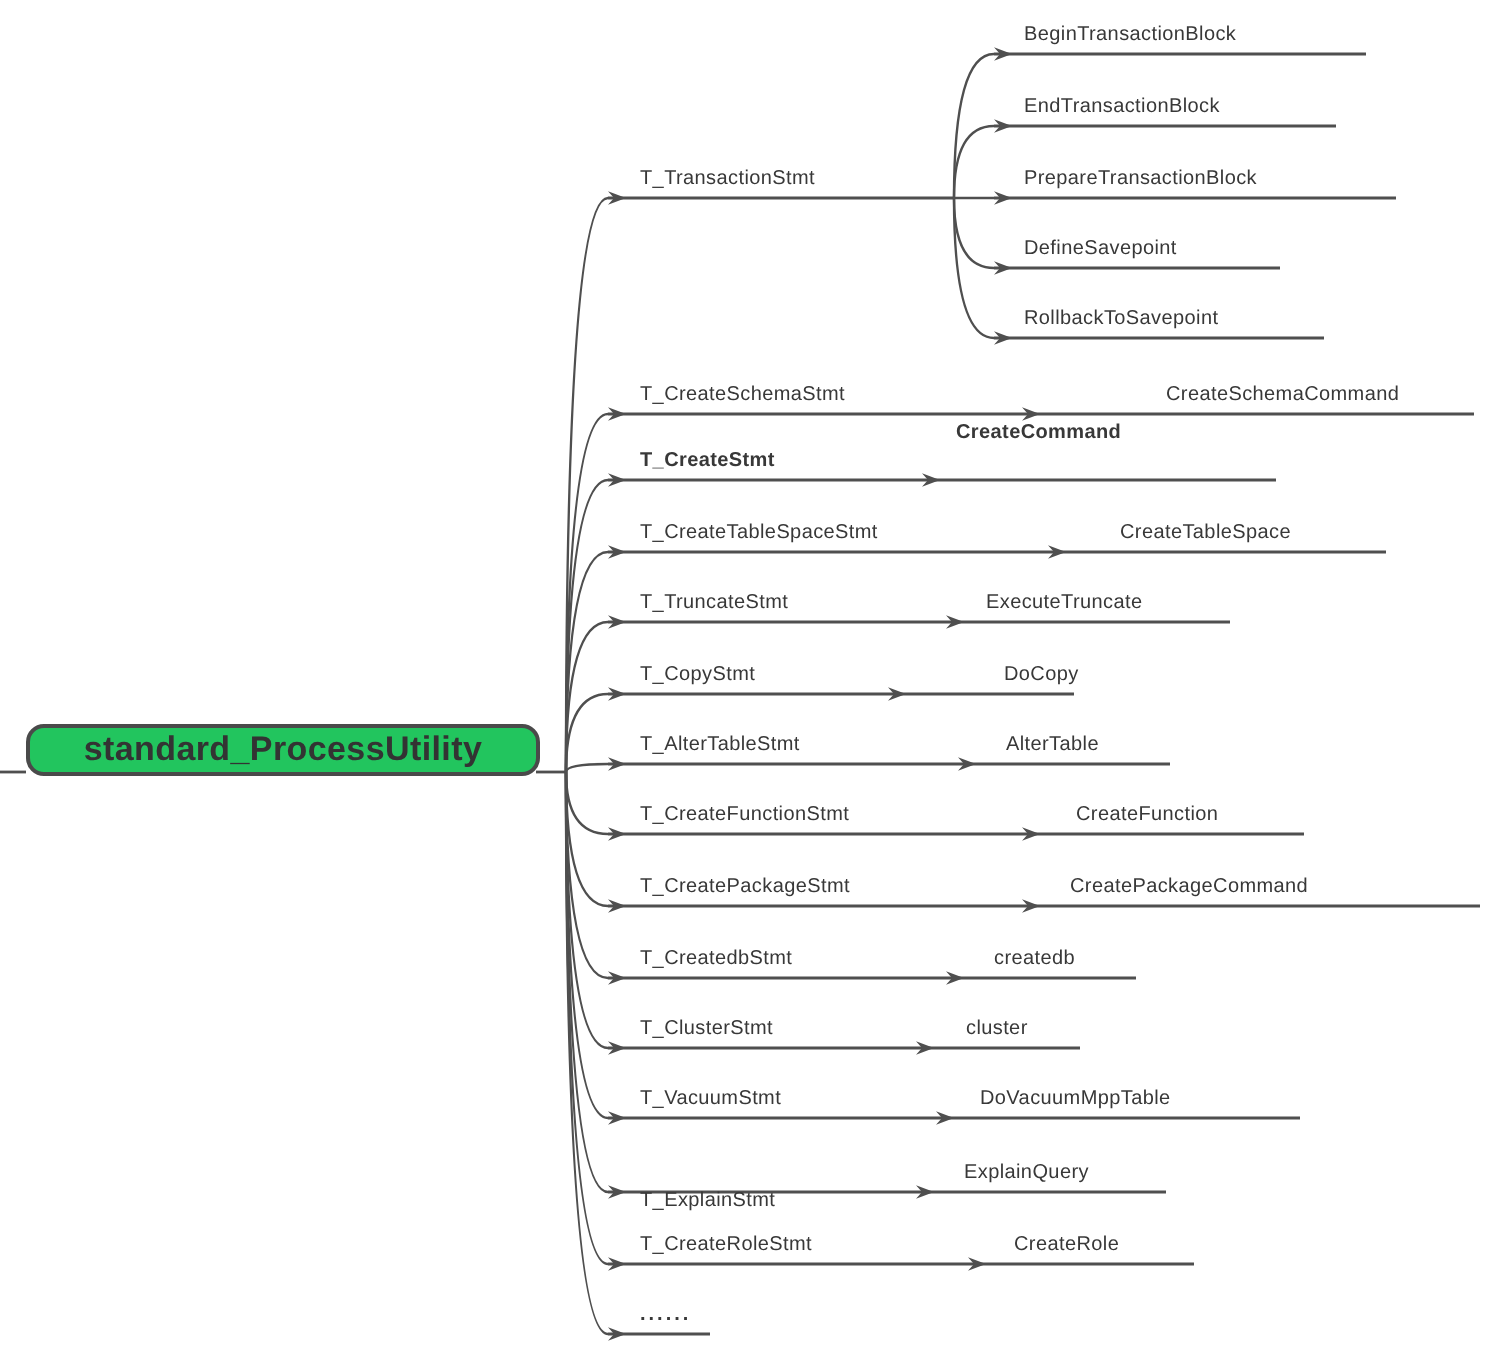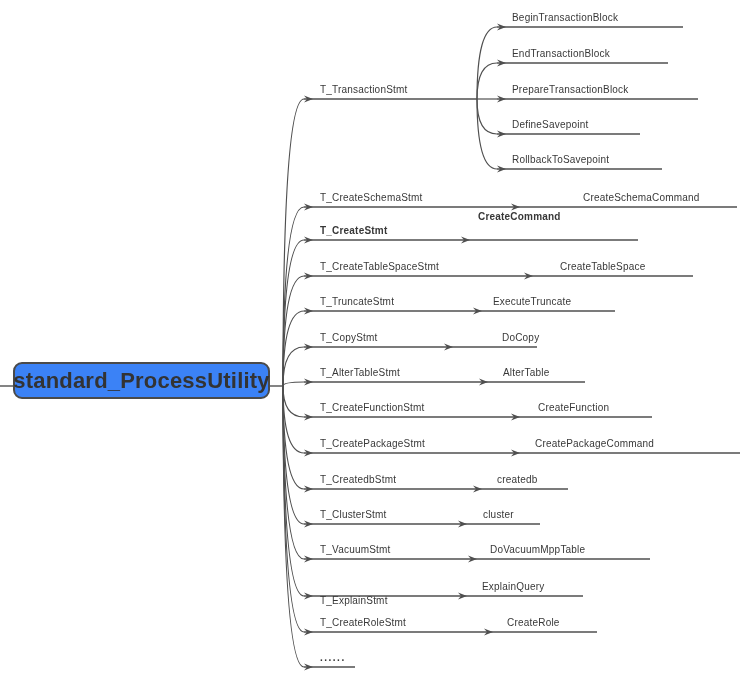--- a/index.html
+++ b/index.html
@@ -17,27 +17,27 @@
     line-height:1.05;
     letter-spacing:0.2px;
     color:#383838;
     white-space:nowrap;
   }
   .lbl.bold{font-weight:bold;}
   .lbl.dots{font-weight:bold;letter-spacing:1.5px;}
   .root{
     position:absolute;
     left:13px;top:362px;
-    width:257px;height:37px;
+    width:257px;height:26px;
     box-sizing:border-box;
     border:2.5px solid #4a4a4a;
     border-radius:9px;
-    background:#3b82f6;
+    background:#22c55e;
     display:flex;align-items:center;justify-content:center;
-    font-weight:bold;font-size:22px;letter-spacing:0.2px;
+    font-weight:bold;font-size:17px;letter-spacing:0.2px;
     color:#333333;
   }
 </style>
 </head>
 <body>
 
 <div class="canvas">
   <svg id="links" class="links" width="750" height="682">
       <line x1="0" y1="386" x2="13" y2="386" stroke="#4f4f4f" stroke-width="1.4"></line>
       <line x1="268" y1="386" x2="283" y2="386" stroke="#4f4f4f" stroke-width="1.4"></line>

